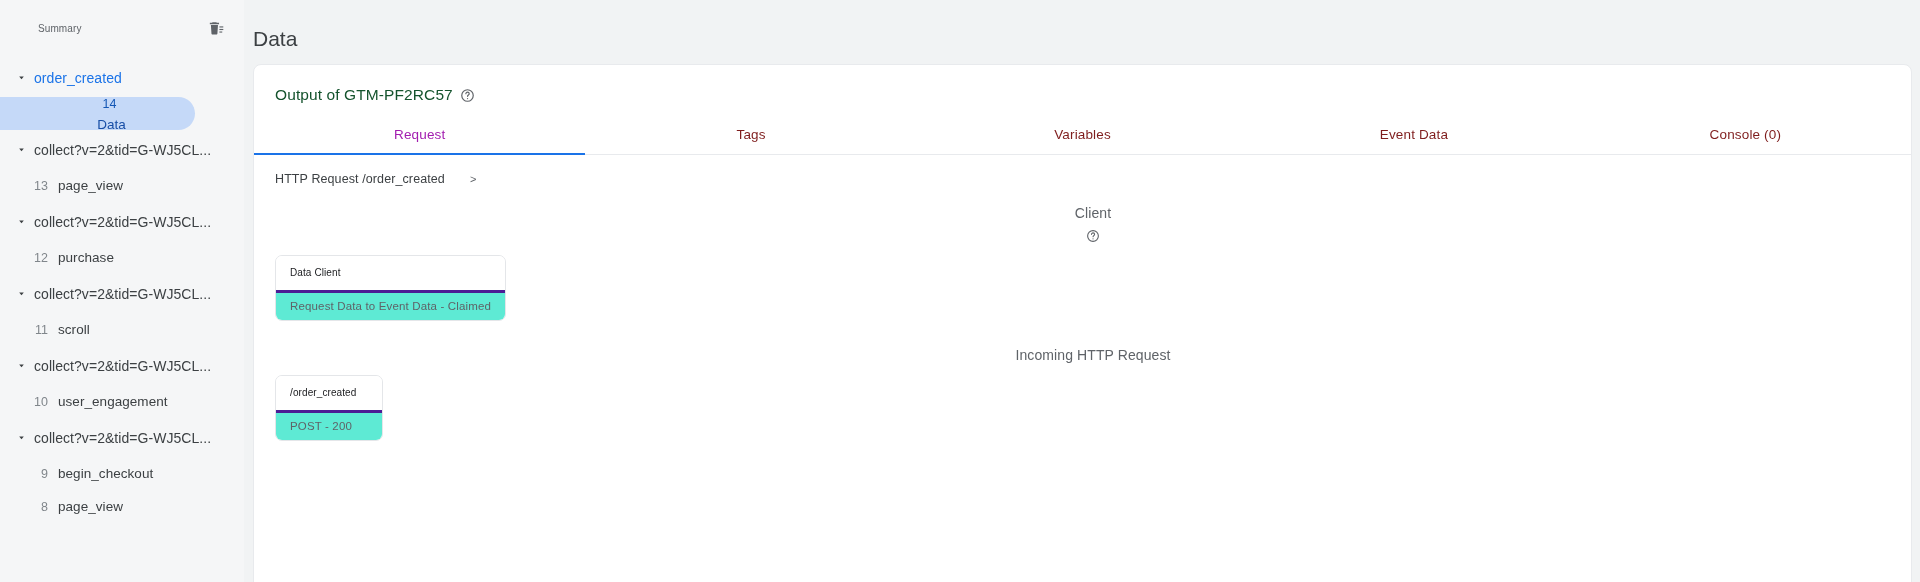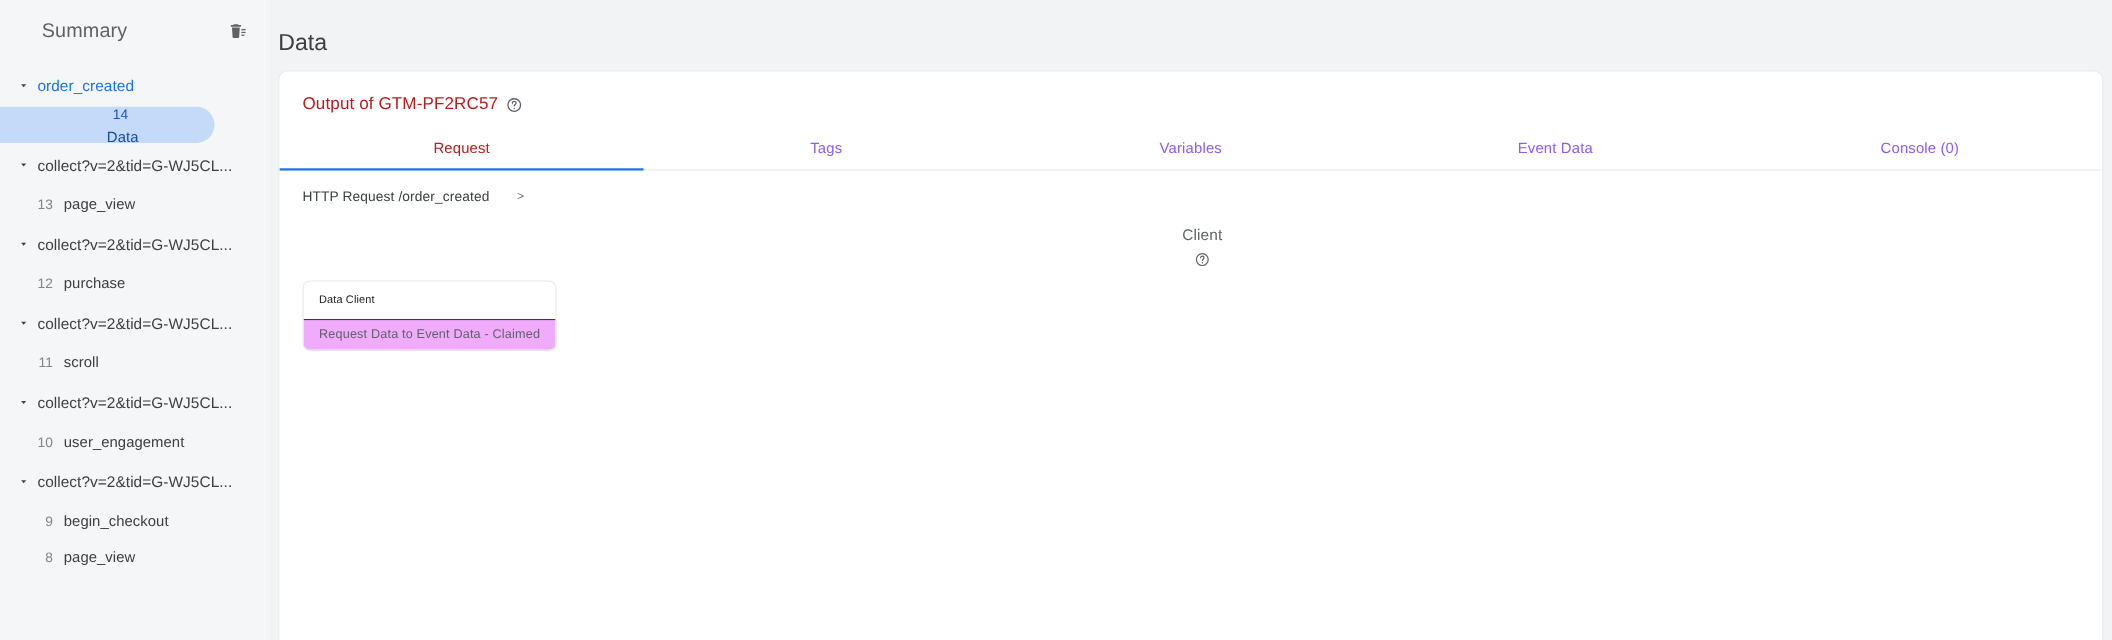--- a/index.html
+++ b/index.html
@@ -29,21 +29,21 @@
     border-right: 1px solid #f1f3f4;
   }
   .sidebar-header {
     height: 56px;
     display: flex;
     align-items: center;
     padding: 0 18px 0 38px;
     justify-content: space-between;
   }
   .sidebar-title {
-    font-size: 18px;
+    font-size: 10px;
     color: #5f6368;
     letter-spacing: 0.1px;
   }
   .clear-icon {
     width: 22px; height: 22px;
     display: flex; align-items: center; justify-content: center;
     cursor: pointer;
   }
 
   .tree { padding-top: 2px; }
@@ -134,21 +134,21 @@
     overflow: hidden;
   }
   .panel-header {
     display: flex;
     align-items: center;
     padding: 21px 0 0 21px;
     gap: 7px;
   }
   .panel-title {
     font-size: 15.5px;
-    color: #b91c1c;
+    color: #14532d;
     letter-spacing: 0.1px;
   }
   .help-icon {
     display: inline-flex;
     align-items: center;
     justify-content: center;
     width: 15px; height: 15px;
     cursor: pointer;
   }
 
@@ -156,28 +156,28 @@
   .tabs {
     display: flex;
     margin-top: 14px;
     border-bottom: 1px solid #e8eaed;
     position: relative;
   }
   .tab {
     flex: 1 1 0;
     text-align: center;
     font-size: 13.5px;
-    color: #8b5cf6;
+    color: #7f1d1d;
     padding: 9px 0 12px 0;
     cursor: pointer;
     letter-spacing: 0.15px;
     position: relative;
   }
   .tab.active {
-    color: #b91c1c;
+    color: #a21caf;
   }
   .tab.active::after {
     content: "";
     position: absolute;
     left: 0; right: 0; bottom: -1px;
     height: 2px;
     background: #1a73e8;
   }
 
   
@@ -216,22 +216,22 @@
   }
   .card-top {
     padding: 11px 18px 12px 14px;
     font-size: 10px;
     color: #202124;
     letter-spacing: 0.1px;
     background: #fff;
     white-space: nowrap;
   }
   .card-bottom {
-    border-top: 1px solid #4c1d95;
-    background: #f0abfc;
+    border-top: 3px solid #4c1d95;
+    background: #5eead4;
     padding: 7px 14px 8px 14px;
     font-size: 11.5px;
     color: #5f6368;
     letter-spacing: 0.15px;
     white-space: nowrap;
   }
 
   .none-text {
     font-size: 12.5px;
     color: #202124;
@@ -381,17 +381,26 @@
               </svg>
             </span>
           </div>
           <div class="card">
             <div class="card-top">Data Client</div>
             <div class="card-bottom">Request Data to Event Data - Claimed</div>
           </div>
         </div>
 
 
+        <div class="block">
+          <div class="section-label">
+            <span>Incoming HTTP Request</span>
+          </div>
+          <div class="card">
+            <div class="card-top">/order_created</div>
+            <div class="card-bottom">POST - 200</div>
+          </div>
+        </div>
 
       </div>
     </div>
   </section>
 </div>
 
 </body></html>

